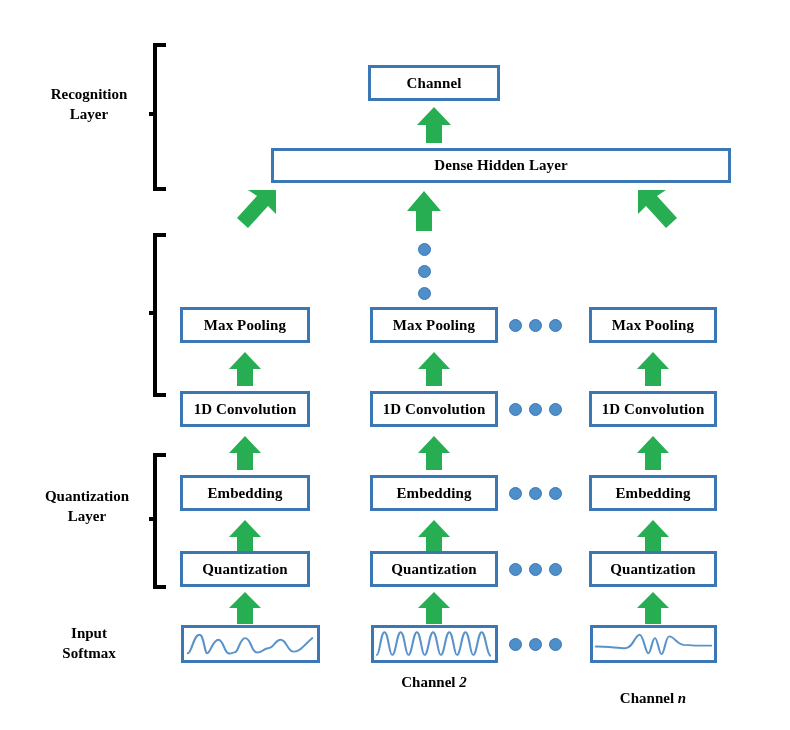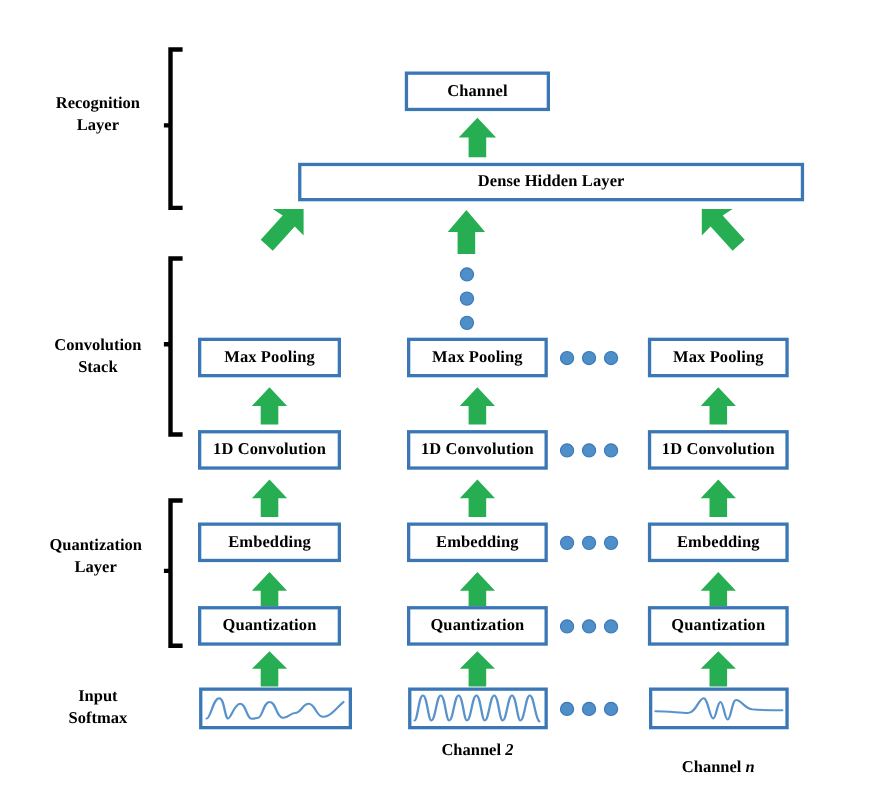--- a/index.html
+++ b/index.html
@@ -73,22 +73,20 @@
   }
 </style>
 </head>
 <body>
 
 <div id="canvas">
 
   <div class="side-label" style="left:24px; top:85px; width:130px;">Recognition
 Layer</div>
 
-  <div class="side-label" style="left:24px; top:305px; width:130px;">Convolution
-Stack</div>
 
   <div class="side-label" style="left:16px; top:487px; width:142px;">Quantization
 Layer</div>
 
   <div class="side-label" style="left:24px; top:624px; width:130px;">Input
 Softmax</div>
 
   <div class="bracket" style="left:148px; top:42px; width:26px; height:150px;">
     <svg width="26" height="150" viewBox="0 0 26 150">
       <path d="M 18 3 L 7 3 L 7 72 L 1 72 M 7 72 L 7 147 L 18 147" fill="none" stroke="#000000" stroke-width="4" stroke-linecap="butt"></path>

